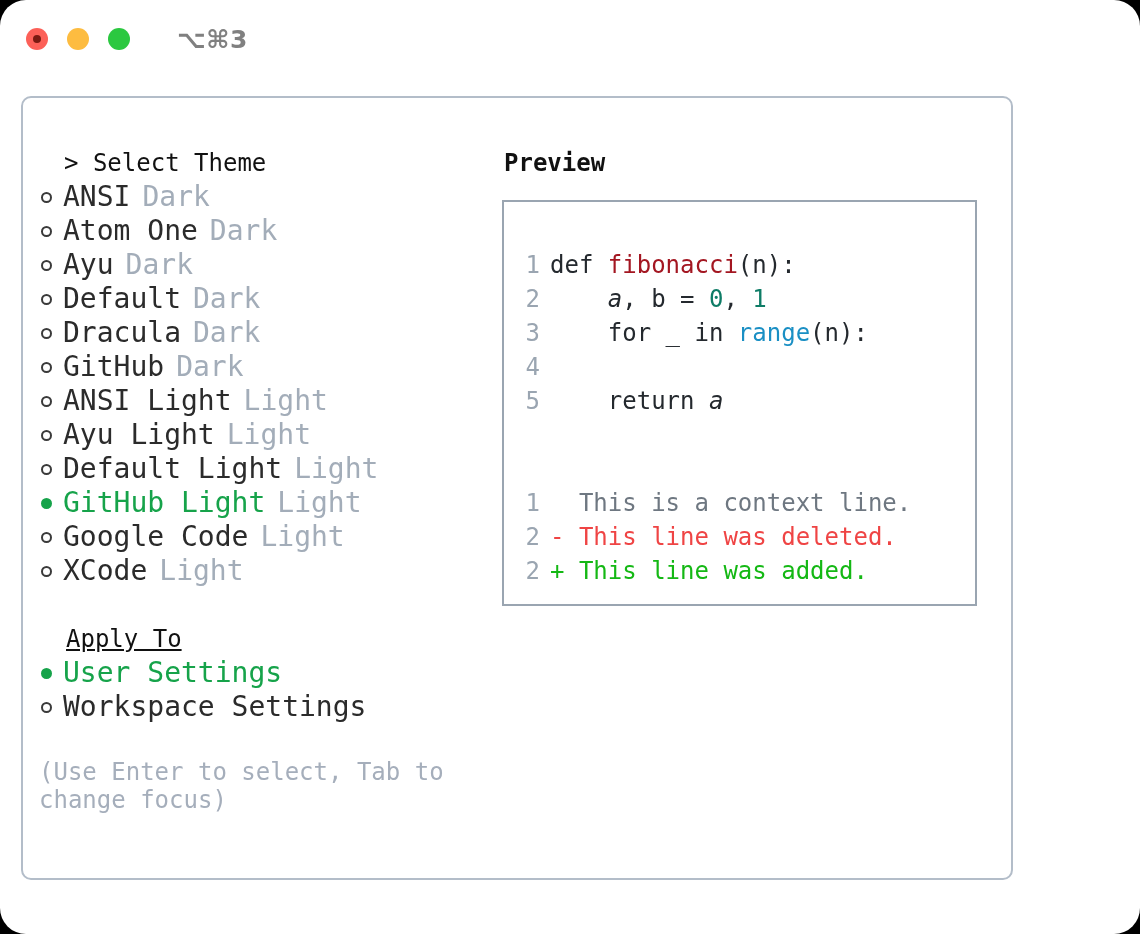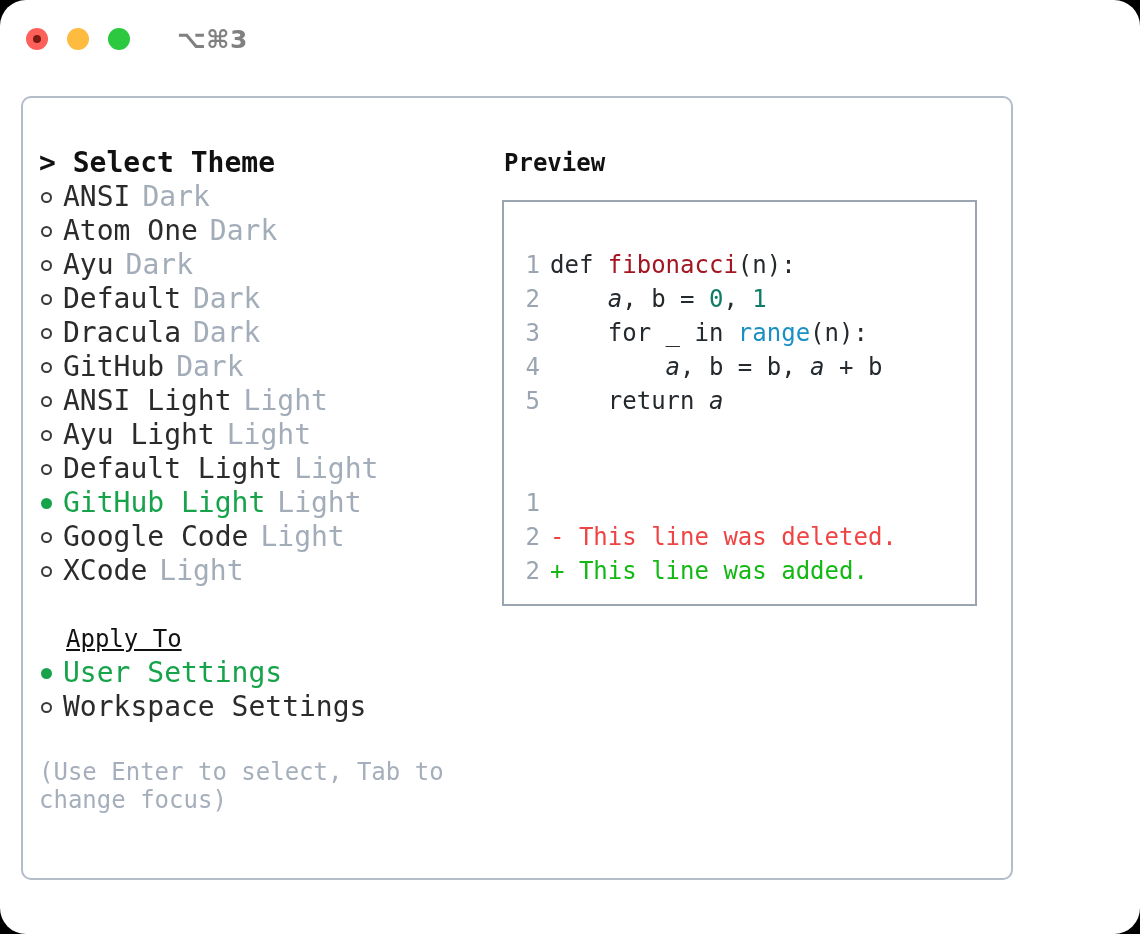--- a/index.html
+++ b/index.html
@@ -91,25 +91,26 @@
     box-sizing: border-box;
   }
   .col-right {
     flex: 1;
     padding: 48px 0 0 17px;
     box-sizing: border-box;
   }
 
   
   .section-title {
-    font-size: 28px;
-    font-weight: bold;
+    font-size: 24px;
+    font-weight: normal;
     color: #111111;
     line-height: 34px;
     white-space: pre;
+    margin-left: 25px;
   }
   .section-title .caret { color: #111111; }
 
   .opt {
     display: flex;
     align-items: baseline;
     line-height: 34px;
     height: 34px;
     font-size: 28px;
     white-space: pre;
@@ -295,32 +296,32 @@
 
           <div class="code-line">
             <span class="ln">2</span><span class="code-body"><span class="tok-plain">    </span><span class="tok-var">a</span><span class="tok-plain">, b = </span><span class="tok-num">0</span><span class="tok-plain">, </span><span class="tok-num">1</span></span>
           </div>
 
           <div class="code-line">
             <span class="ln">3</span><span class="code-body"><span class="tok-plain">    for _ in </span><span class="tok-kw">range</span><span class="tok-plain">(n):</span></span>
           </div>
 
           <div class="code-line">
-            <span class="ln">4</span><span class="code-body"><span class="tok-plain">        </span><span class="tok-var">a</span><span class="tok-plain">, b = b, </span><span class="tok-var">a</span><span class="tok-plain"> + b</span></span>
+            <span class="ln">4</span>
           </div>
 
           <div class="code-line">
             <span class="ln">5</span><span class="code-body"><span class="tok-plain">    return </span><span class="tok-var">a</span></span>
           </div>
 
           <div class="code-gap"></div>
           <div class="code-gap"></div>
 
           <div class="code-line">
-            <span class="ln">1</span><span class="code-body tok-ctx"><span>  </span></span>
+            <span class="ln">1</span><span class="code-body tok-ctx"><span>  </span><span>This is a context line.</span></span>
           </div>
 
           <div class="code-line">
             <span class="ln">2</span><span class="code-body tok-del"><span>- </span><span>This line was deleted.</span></span>
           </div>
 
           <div class="code-line">
             <span class="ln">2</span><span class="code-body tok-add"><span>+ </span><span>This line was added.</span></span>
           </div>
 

